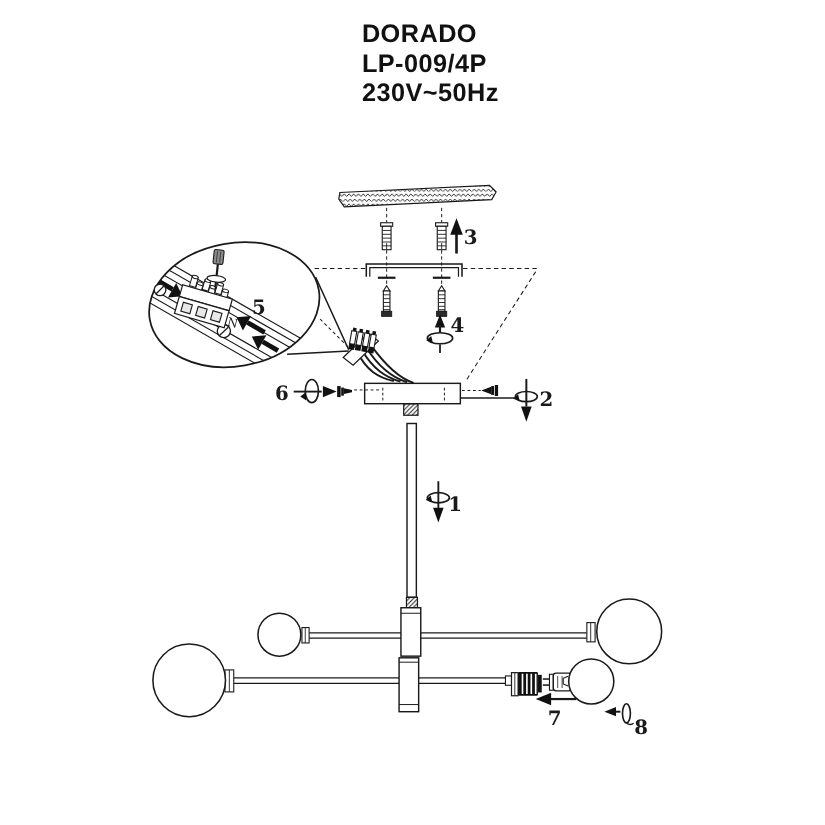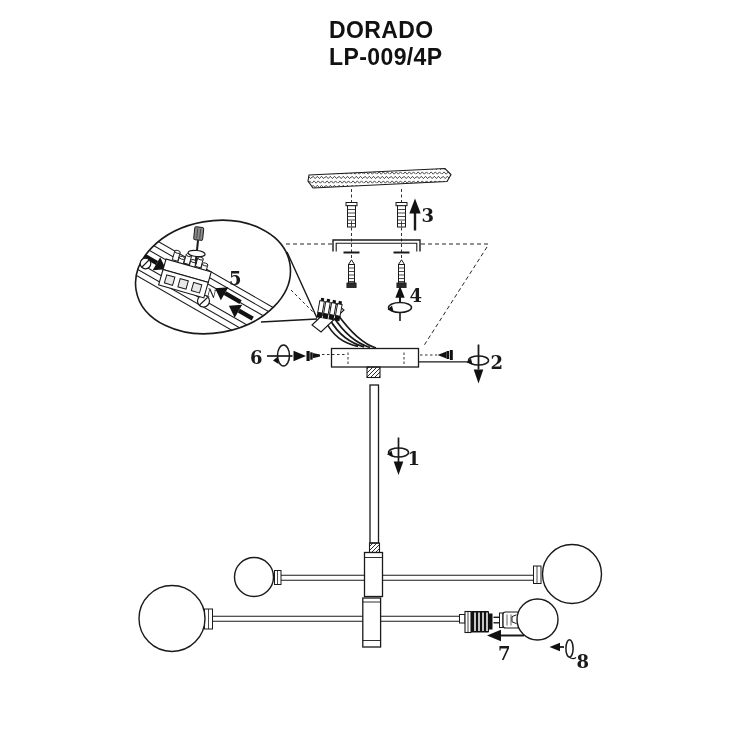--- a/index.html
+++ b/index.html
@@ -15,20 +15,21 @@
   .bk{fill:#111111;stroke:none;}
 </style>
 </head>
 <body>
 
 <div class="canvas">
 
   <div class="title-block">
     <div>DORADO</div>
     <div>LP-009/4P</div>
+    <div>230V~50Hz</div>
   </div>
 
   <svg width="750" height="750" viewBox="0 0 750 750">
     <defs>
       <pattern id="stucco" width="13" height="9" patternUnits="userSpaceOnUse">
         <path d="M0,3.2 l2.1,-2.3 l2.1,2.3 l2.1,-2.3 l2.1,2.3 l2.1,-2.3 l2.1,2.3" stroke="#1a1a1a" stroke-width="0.8" fill="none"></path>
         <path d="M-1,7.6 l2.1,-2.3 l2.1,2.3 l2.1,-2.3 l2.1,2.3 l2.1,-2.3 l2.1,2.3 l2.1,-2.3" stroke="#1a1a1a" stroke-width="0.8" fill="none"></path>
       </pattern>
       <pattern id="hatch45" width="4" height="4" patternUnits="userSpaceOnUse">
         <path d="M0,4 L4,0 M-1,1 L1,-1 M3,5 L5,3" stroke="#1a1a1a" stroke-width="0.9" fill="none"></path>

